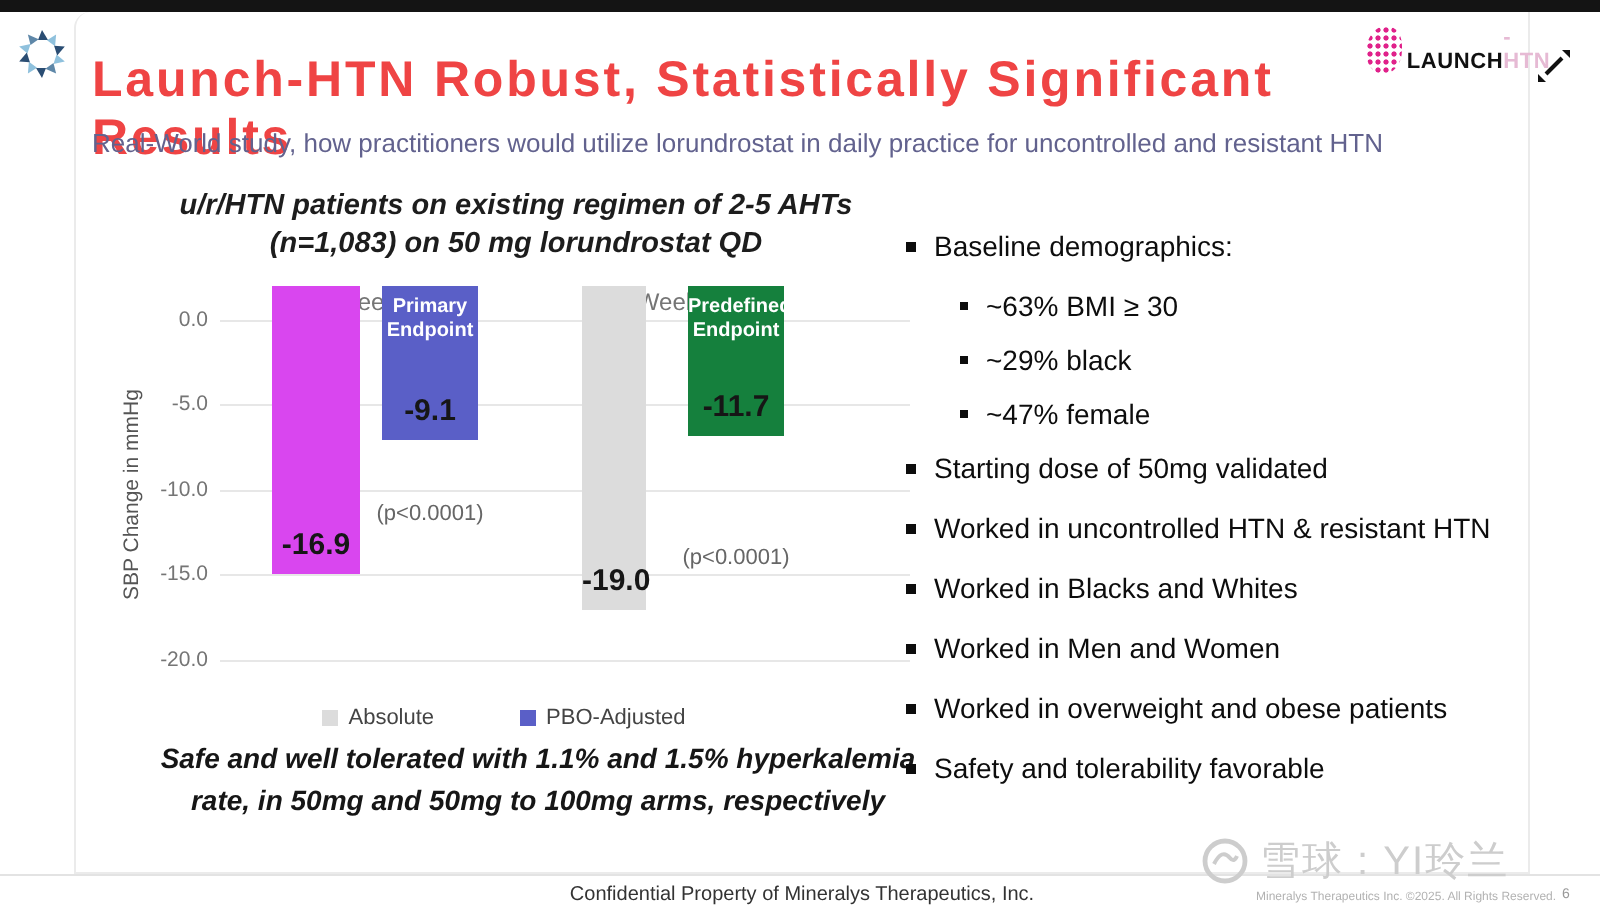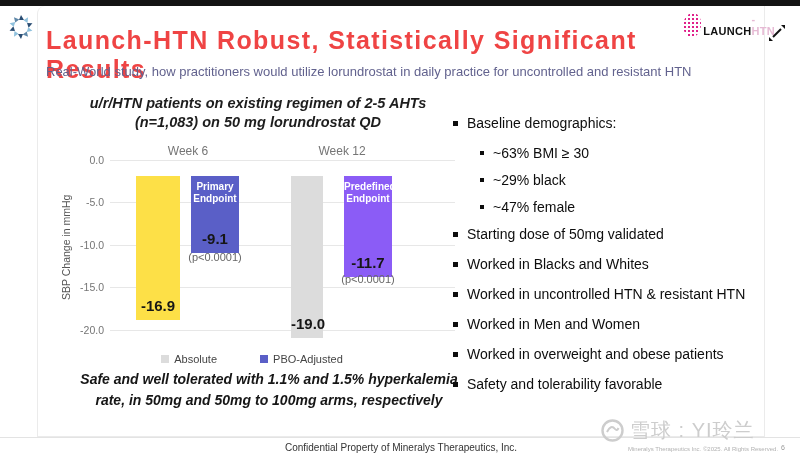--- a/index.html
+++ b/index.html
@@ -43,21 +43,21 @@
     writing-mode:vertical-rl; transform:rotate(180deg);
     font-size:10.5px; color:#555; text-align:center;
   }
   .ytick { position:absolute; left:30px; width:36px; text-align:right; font-size:10.5px; color:#757575; }
   .yt0{top:148px} .yt1{top:190px} .yt2{top:233px} .yt3{top:275px} .yt4{top:318px}
   .plot { position:absolute; left:72px; top:154px; width:345px; height:176px; }
   .grid { position:absolute; left:0; width:345px; height:1px; background:#e7e7e7; }
   .g0{top:0} .g1{top:42px} .g2{top:85px} .g3{top:127px} .g4{top:170px}
   .wk { position:absolute; top:138px; font-size:12px; color:#757575; text-align:center; }
   .wk1 { left:98px; width:104px; } .wk2 { left:253px; width:102px; }
-  .bar { position:absolute; top:170px; }
+  .bar { position:absolute; top:137px; }
   .bar-abs1 { left:98px; width:44px; }
   .bar-pbo1 { left:153px; width:48px; }
   .bar-abs2 { left:253px; width:32px; }
   .bar-pbo2 { left:306px; width:48px; }
   .bar-val {
     position:absolute; bottom:6px; left:0; width:100%; text-align:center;
     font-size:15px; font-weight:700; color:#161616;
   }
   .ep-label {
     position:absolute; top:5px; left:0; width:100%; text-align:center;
@@ -143,34 +143,34 @@
     <div class="wk wk2">Week 12</div>
 
     <div class="plot">
       <div class="grid g0"></div>
       <div class="grid g1"></div>
       <div class="grid g2"></div>
       <div class="grid g3"></div>
       <div class="grid g4"></div>
     </div>
 
-    <div class="bar bar-abs1" style="height: 143.7px; background: #fde047;">
+    <div class="bar bar-abs1" style="height: 143.7px; background: #d946ef;">
       <div class="bar-val">-16.9</div>
     </div>
     <div class="bar bar-pbo1" style="height: 77.3px; background: rgb(90, 95, 199);">
       <div class="ep-label">
         <div>Primary</div>
         <div>Endpoint</div>
       </div>
       <div class="bar-val">-9.1</div>
     </div>
     <div class="bar bar-abs2" style="height: 161.5px; background: rgb(220, 220, 220);">
       <div class="bar-val">-19.0</div>
     </div>
-    <div class="bar bar-pbo2" style="height: 101px; background: #8b5cf6;">
+    <div class="bar bar-pbo2" style="height: 75px; background: #15803d;">
       <div class="ep-label">
         <div>Predefined</div>
         <div>Endpoint</div>
       </div>
       <div class="bar-val">-11.7</div>
     </div>
 
     <div class="pval pv1">(p&lt;0.0001)</div>
     <div class="pval pv2">(p&lt;0.0001)</div>
 
@@ -206,25 +206,25 @@
       <div class="b2">
           <span class="sq"></span>
           <span>~47% female</span>
         </div>
       <div class="b1">
           <span class="sq"></span>
           <span>Starting dose of 50mg validated</span>
         </div>
       <div class="b1">
           <span class="sq"></span>
+          <span>Worked in uncontrolled HTN &amp; resistant HTN</span>
+        </div>
+      <div class="b1">
+          <span class="sq"></span>
           <span>Worked in Blacks and Whites</span>
-        </div>
-      <div class="b1">
-          <span class="sq"></span>
-          <span>Worked in uncontrolled HTN &amp; resistant HTN</span>
         </div>
       <div class="b1">
           <span class="sq"></span>
           <span>Worked in Men and Women</span>
         </div>
       <div class="b1">
           <span class="sq"></span>
           <span>Worked in overweight and obese patients</span>
         </div>
       <div class="b1">

